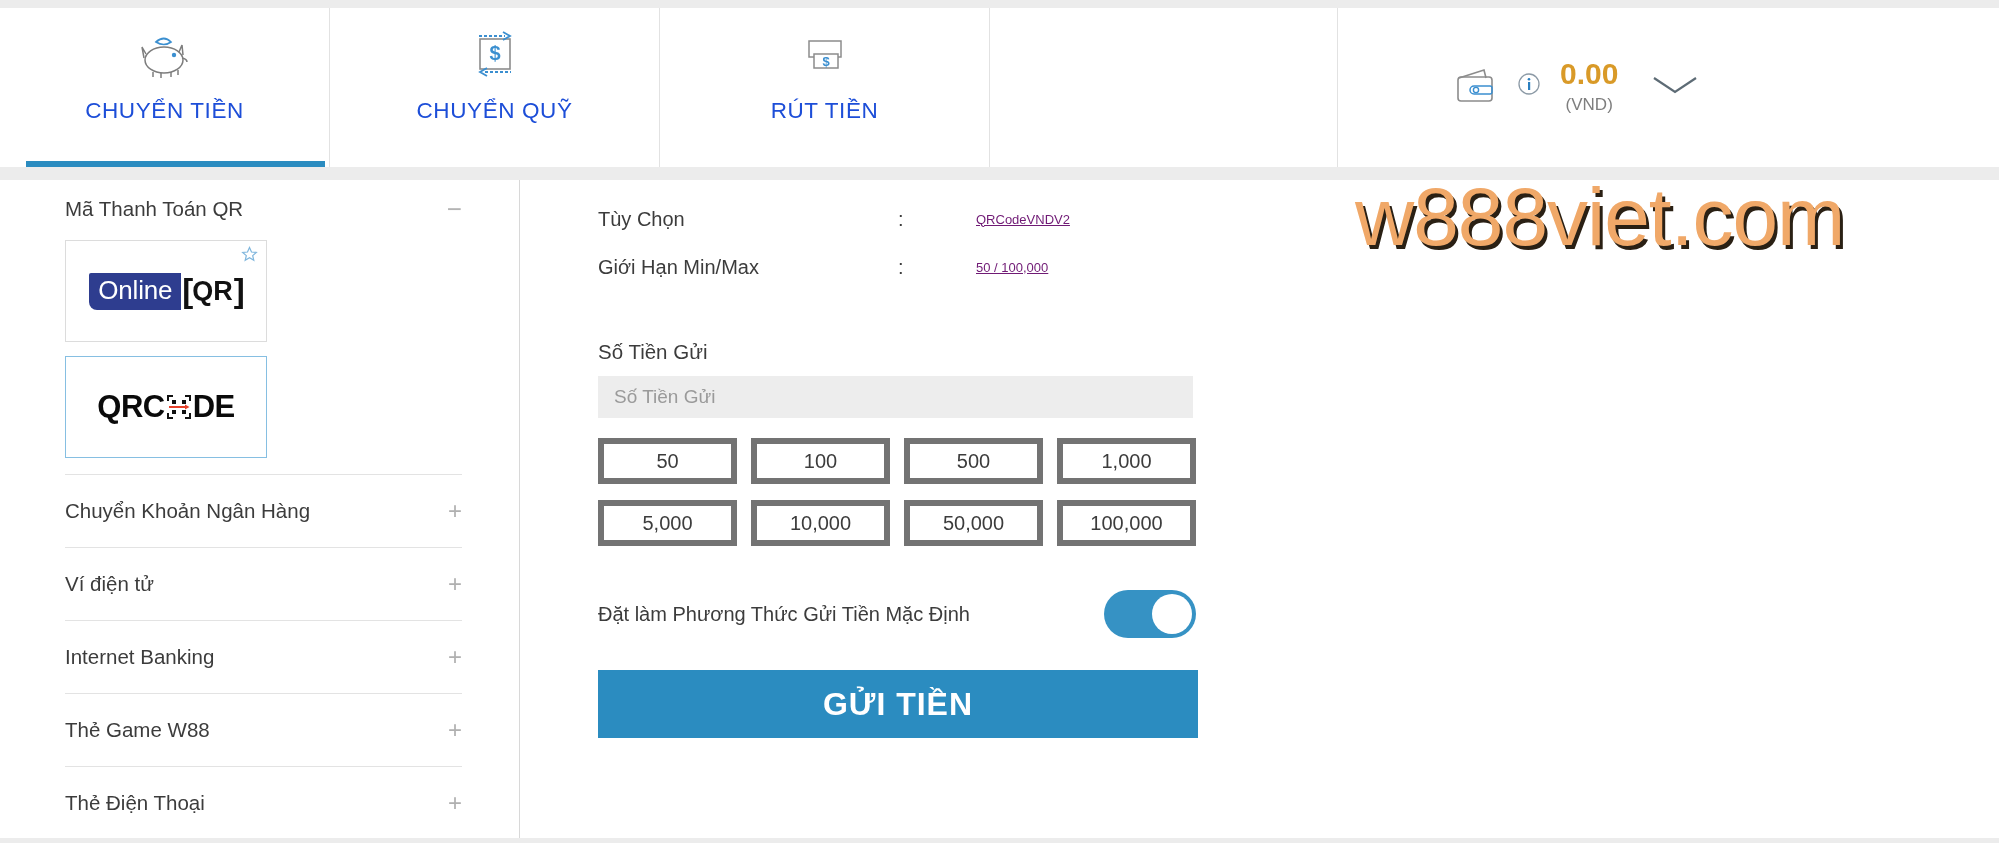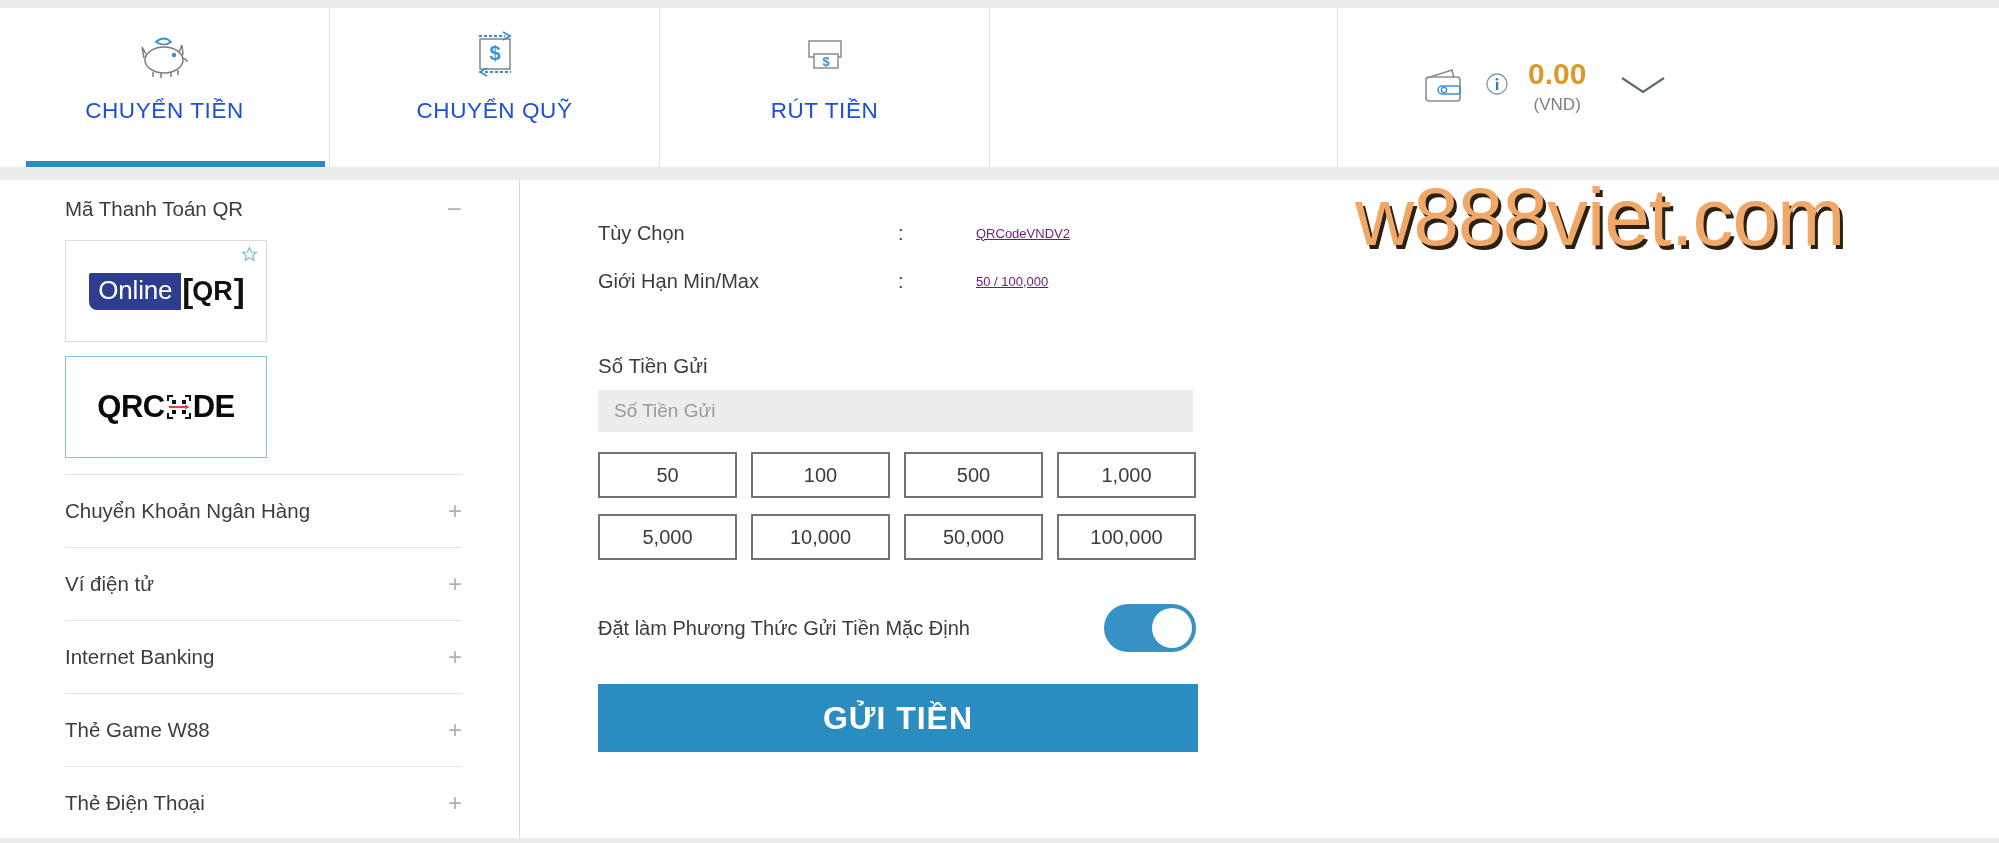--- a/index.html
+++ b/index.html
@@ -41,21 +41,21 @@
   .tab.active::after{
     content:"";position:absolute;left:26px;right:4px;bottom:0;height:6px;background:#2b8cc0;
   }
   #tab-spacer{flex:1 1 auto;background:#fff;position:relative;}
 
   
   #wallet{
     position:absolute;left:1337px;top:8px;width:662px;height:159px;
     background:#fff;
     display:flex;align-items:center;
-    padding-left:84px;
+    padding-left:116px;
     box-sizing:border-box;
     border-left:1px solid #e2e2e2;
   }
   #wallet-icon{width:46px;height:40px;margin-top:-4px;}
   #wallet-info-icon{margin-left:16px;margin-top:-4px;}
   #wallet-amounts{margin-left:18px;display:flex;flex-direction:column;align-items:center;margin-top:-2px;}
   #wallet-balance{font-size:30px;font-weight:bold;color:#d99a28;line-height:1;}
   #wallet-currency{font-size:17px;color:#7e7e7e;margin-top:6px;}
   #wallet-chevron{margin-left:32px;margin-top:-2px;}
 
@@ -114,41 +114,41 @@
     display:flex;align-items:center;
   }
   .logo-onlineqr .brk .qr{font-size:27px;letter-spacing:0px;margin:0 1px;}
 
   
   .logo-qrcode{display:flex;align-items:center;font-weight:bold;font-size:31px;color:#0a0a0a;letter-spacing:-.5px;}
   .logo-qrcode .mid{margin:0 1px;display:flex;align-items:center;}
 
   
   #form{
-    position:absolute;left:513px;top:17px;right:0;height:579px;
+    position:absolute;left:513px;top:3px;right:0;height:579px;
   }
   .info-row{display:flex;align-items:center;height:48px;}
   .info-label{width:300px;font-size:20px;color:#3c3c3c;}
   .info-colon{width:78px;font-size:20px;color:#3c3c3c;}
   .info-value{font-size:13px;color:#701a75;text-decoration:underline;}
   #info-block{position:absolute;left:85px;top:12px;}
 
   #amount-label{position:absolute;left:85px;top:157px;font-size:20.5px;color:#3c3c3c;}
   #amount-input{
     position:absolute;left:85px;top:193px;width:595px;height:42px;
     background:#ededed;border:none;outline:none;
     font-size:19px;color:#9a9a9a;padding:0 16px;box-sizing:border-box;
     font-family:"Liberation Sans",sans-serif;
   }
   #amount-input::placeholder{color:#9a9a9a;}
 
   #chips{position:absolute;left:85px;top:255px;width:600px;
         display:grid;grid-template-columns:repeat(4,139px);gap:16px 14px;}
   .chip{
-    height:46px;border:2px solid #737373;background:#fff;
+    height:46px;border:6px solid #737373;background:#fff;
     display:flex;align-items:center;justify-content:center;
     font-size:20px;color:#3c3c3c;cursor:pointer;box-sizing:border-box;
   }
 
   #default-row{
     position:absolute;left:85px;top:407px;width:600px;height:48px;
     display:flex;align-items:center;justify-content:space-between;
   }
   #default-label{font-size:20px;color:#3c3c3c;}
   #default-toggle{

